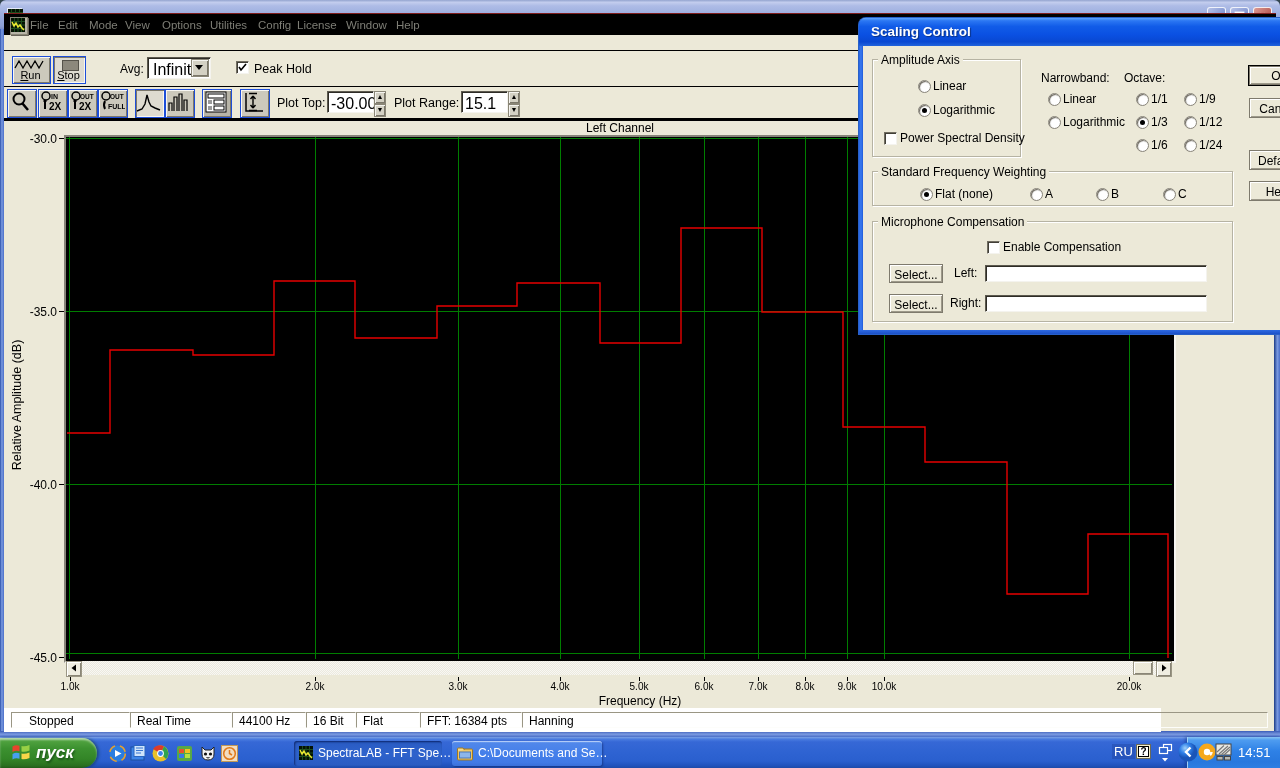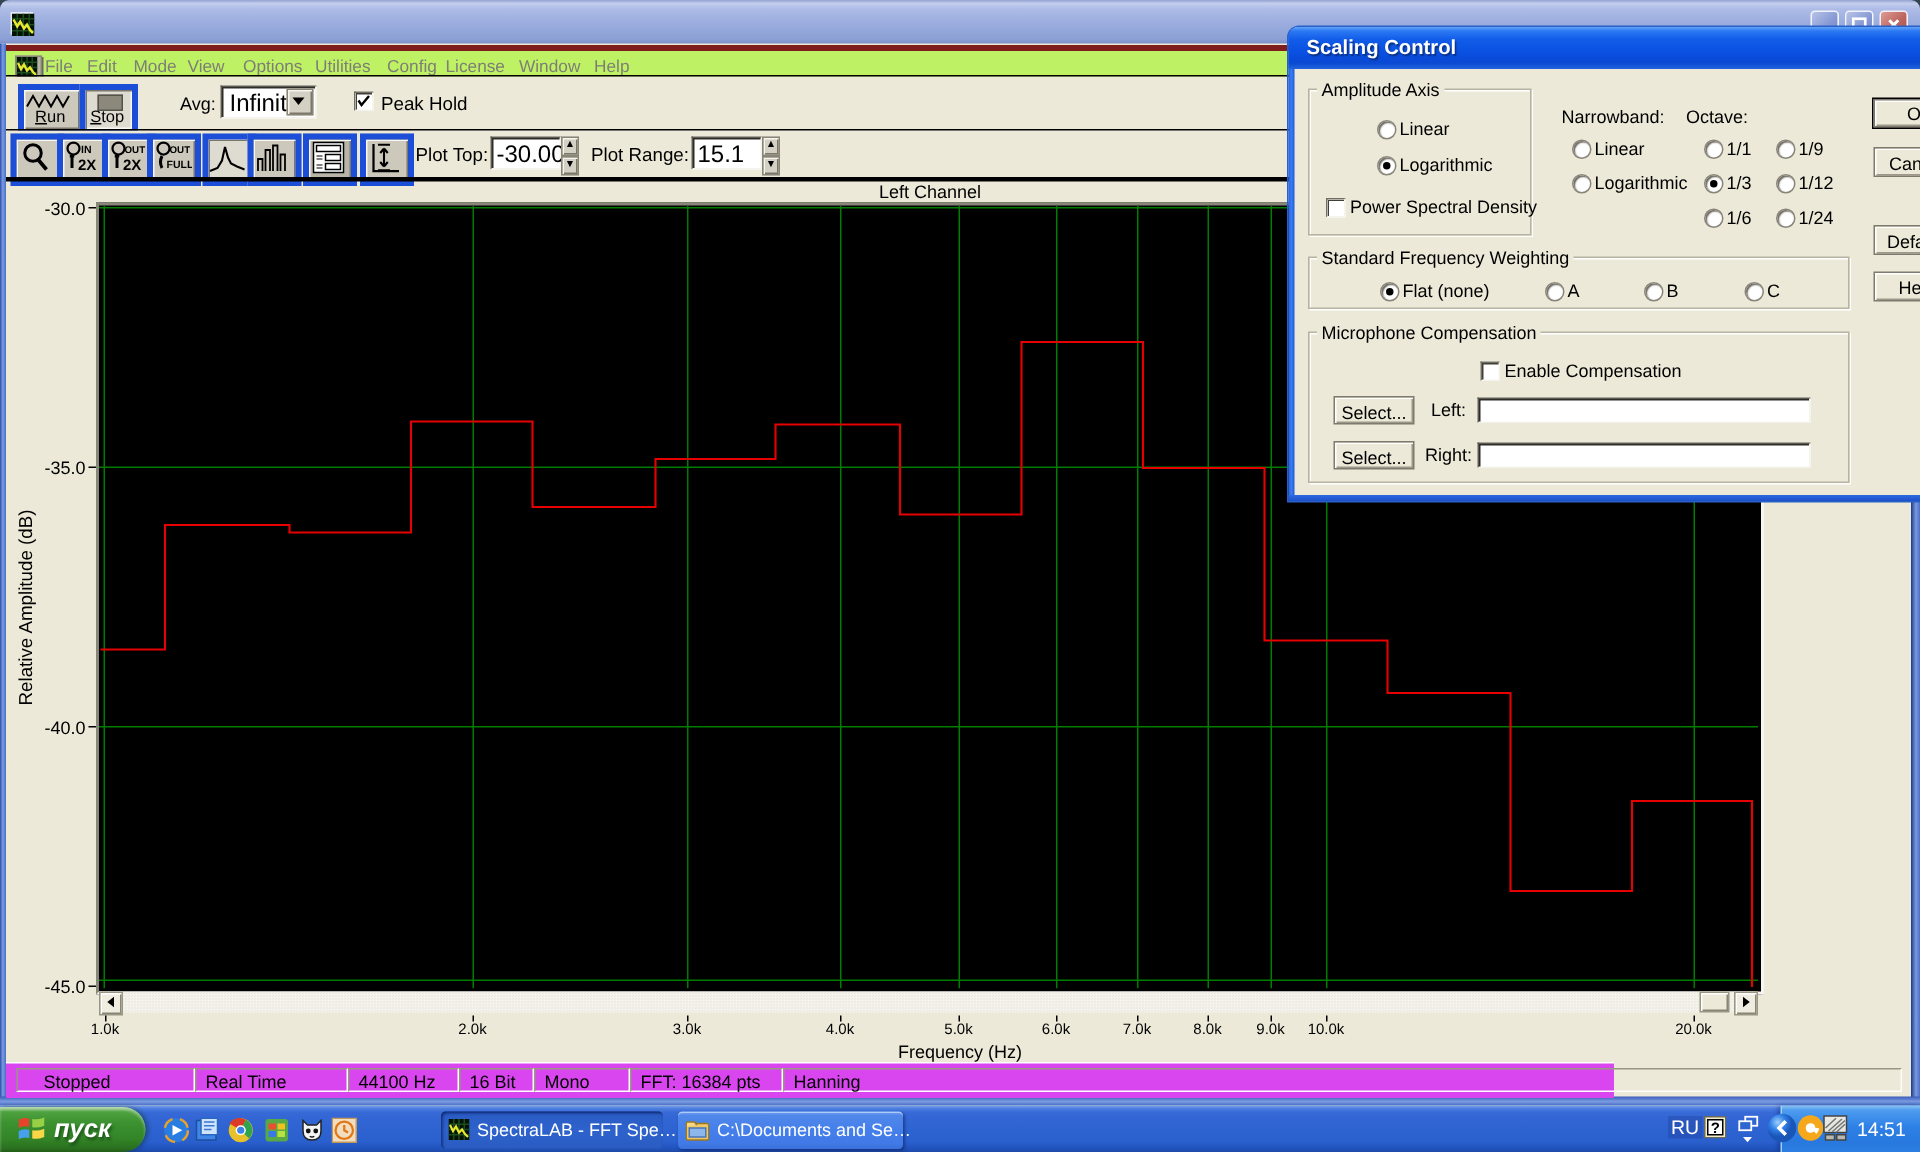--- a/index.html
+++ b/index.html
@@ -7,46 +7,46 @@
    font-family:"Liberation Sans",sans-serif;font-size:11px;color:#000}
 .abs{position:absolute}
 
 #titlebar{position:absolute;left:0;top:0;width:1280px;height:29px;
   background:linear-gradient(180deg,#93a4cf 0%,#c3cdee 8%,#aebce6 20%,#9fb0e0 45%,#94a7da 70%,#8da0d5 90%,#7b8fc8 100%);
   border-radius:6px 6px 0 0}
 #topdark{position:absolute;left:0;top:0;width:1280px;height:7px;background:#33454f}
 #title-text{position:absolute;left:27px;top:7px;font-size:13.5px;font-weight:bold;color:#f4f7fe;letter-spacing:.4px;text-shadow:1px 1px 1px rgba(40,60,110,.45)}
 .capbtn{position:absolute;top:7px;width:19px;height:19px;border-radius:3px;border:1px solid rgba(252,253,255,.9);box-sizing:border-box}
 
-#menubar{position:absolute;left:4px;top:30px;width:1272px;height:21px;background:#bef264;border-top:4px solid #7f1d1d}
+#menubar{position:absolute;left:4px;top:13px;width:1272px;height:21px;background:#000000;border-top:1px solid #7f1d1d}
 .mi{position:absolute;top:5px;color:#7e7e76;font-size:11.5px}
 
 .tbsep{position:absolute;left:4px;width:1272px;background:#000}
 #tb1{position:absolute;left:4px;top:51px;width:1272px;height:35px;background:#ece9d8}
 #tb2{position:absolute;left:4px;top:87px;width:1272px;height:31px;background:#ece9d8}
-.tbtn{position:absolute;background:#ccc9bc;border:4px solid #1d4ed8;
+.tbtn{position:absolute;background:#ccc9bc;border:1px solid #1d4ed8;
   box-shadow:inset 1px 1px 0 #f8f7f2,inset -1px -1px 0 #7b776a}
 .tbtn.pressed{background:#dedbd0;box-shadow:inset 1px 1px 0 #7b776a,inset -1px -1px 0 #f8f7f2}
 .lbl{position:absolute;font-size:12px;color:#000}
 .field{position:absolute;background:#fff;border:1px solid #7b776a;border-top-color:#5c594e;border-left-color:#5c594e;border-bottom-color:#f4f3ee;border-right-color:#f4f3ee;box-shadow:inset 1px 1px 0 #2e2c26;font-size:16px}
 .spin{position:absolute;width:12px}
 .spin div{position:relative;height:11px;background:#d4d1c4;border:1px solid #8a8677;box-shadow:inset 1px 1px 0 #f5f4ef,inset -1px -1px 0 #7b776a;font-size:7px;text-align:center;line-height:10px;color:#000}
 
 #plotbox{position:absolute;left:64px;top:135px;width:1108px;height:524px;background:#000;
   border-top:2px solid #888579;border-left:2px solid #888579;border-right:2px solid #f6f5f0;border-bottom:2px solid #f6f5f0}
 .ylab{position:absolute;width:40px;text-align:right;font-size:12px}
 .xlab{position:absolute;width:46px;text-align:center;font-size:10px}
 .tickv{position:absolute;width:1px;height:4px;background:#000}
 .tickh{position:absolute;width:5px;height:1px;background:#000}
 
 #hscroll{position:absolute;left:66px;top:661px;width:1104px;height:14px;
   background:repeating-conic-gradient(#f8f7f4 0 25%,#eceade 0 50%) 0 0/2px 2px}
 .sbtn{position:absolute;top:0;width:14px;height:14px;background:#efede1;border:1px solid #9a9684;box-shadow:inset 1px 1px 0 #fff,inset -1px -1px 0 #8a8677;font-size:8px;line-height:15px;text-align:center;color:#000}
 
-#statusbar{position:absolute;left:4px;top:708px;width:1072px;height:23px;background:#d946ef;border-top:1px solid #fff}
+#statusbar{position:absolute;left:4px;top:708px;width:1157px;height:23px;background:#ffffff;border-top:1px solid #fff}
 .scell{position:absolute;top:3px;height:16px;border:1px solid;border-color:#9a9684 #fdfdfa #fdfdfa #9a9684;font-size:12px;padding:1px 0 0 6px;box-sizing:border-box}
 
 #dlg{position:absolute;left:859px;top:18px;width:470px;height:316px;
   background:#ece9d8;border-radius:7px 7px 0 0;
   box-shadow:0 0 0 1px #2860c8;
   background:linear-gradient(90deg,#2664e0 0,#3a7af0 2px,#1e5ad8 4px,#ece9d8 4px)}
 #dlgtitle{position:absolute;left:0;top:0;width:470px;height:28px;border-radius:6px 6px 0 0;
   background:linear-gradient(180deg,#60a3f8 0%,#2b77f3 10%,#115ce8 30%,#0a50e2 60%,#0948d2 85%,#2163dc 100%)}
 #dlgtitle span{position:absolute;left:12px;top:6px;color:#fff;font-weight:bold;font-size:13.5px;text-shadow:1px 1px 1px #0a3080}
 #dlgbody{position:absolute;left:4px;top:28px;width:462px;height:284px;background:#ece9d8}
@@ -272,21 +272,21 @@
 <div class="xlab" style="left:824px;top:681px">9.0k</div>
 <div class="xlab" style="left:861px;top:681px">10.0k</div>
 <div class="xlab" style="left:1106px;top:681px">20.0k</div>
 <div class="abs" style="left:580px;top:694px;width:120px;text-align:center;font-size:12px">Frequency (Hz)</div>
 
 <div id="statusbar">
   <div class="scell" style="left:7px;width:119px;padding-left:17px">Stopped</div>
   <div class="scell" style="left:126px;width:102px">Real Time</div>
   <div class="scell" style="left:228px;width:74px">44100 Hz</div>
   <div class="scell" style="left:302px;width:50px">16 Bit</div>
-  <div class="scell" style="left:352px;width:64px">Mono</div>
+  <div class="scell" style="left:352px;width:64px">Flat</div>
   <div class="scell" style="left:416px;width:102px">FFT: 16384 pts</div>
   <div class="scell" style="left:518px;width:746px">Hanning</div>
 </div>
 
 <div id="dlg">
 <div id="dlgtitle">
         <span>Scaling Control</span>
       </div>
 <div class="abs" style="left:0;top:312px;width:470px;height:4px;background:linear-gradient(180deg,#2e6ae2,#1c50c8)"></div>
 <div id="dlgbody">

